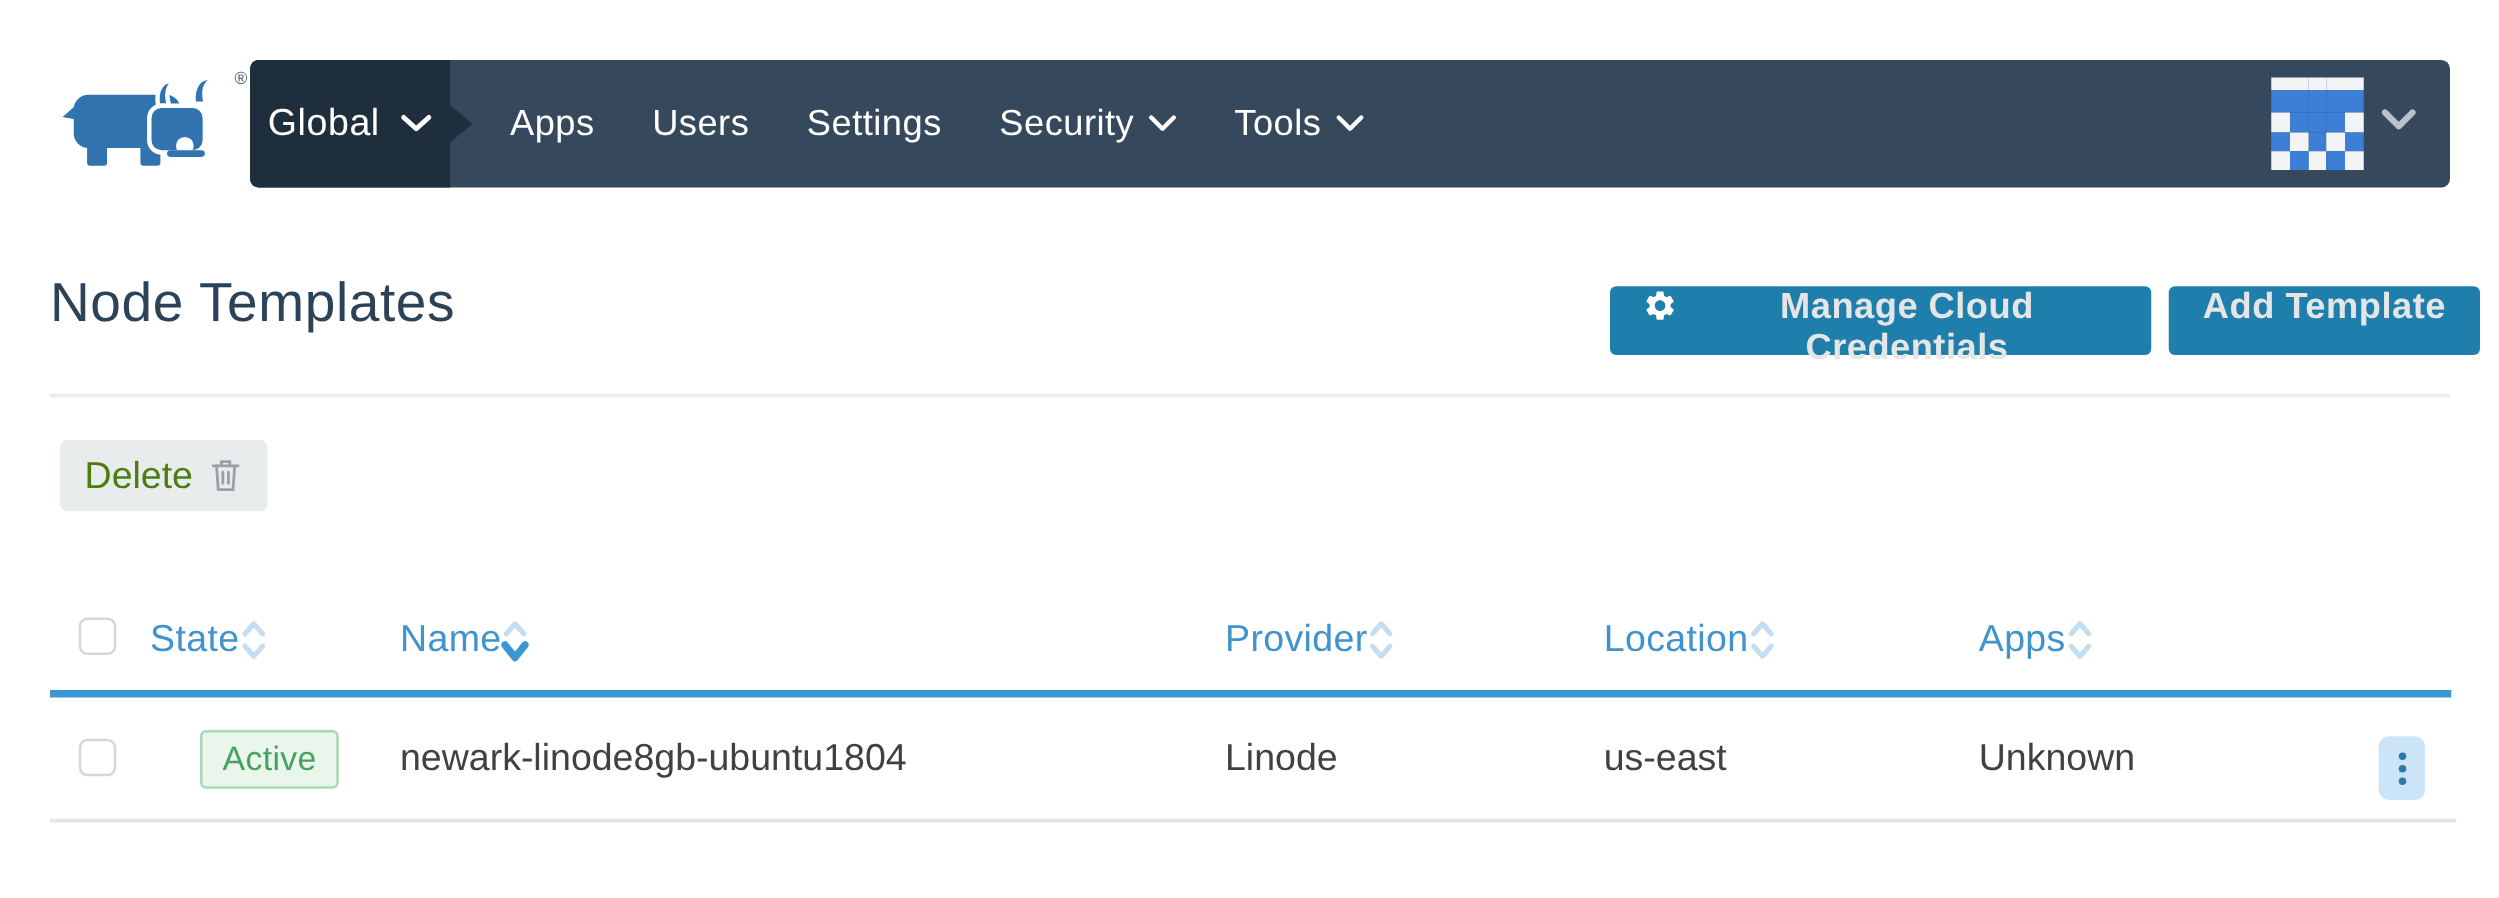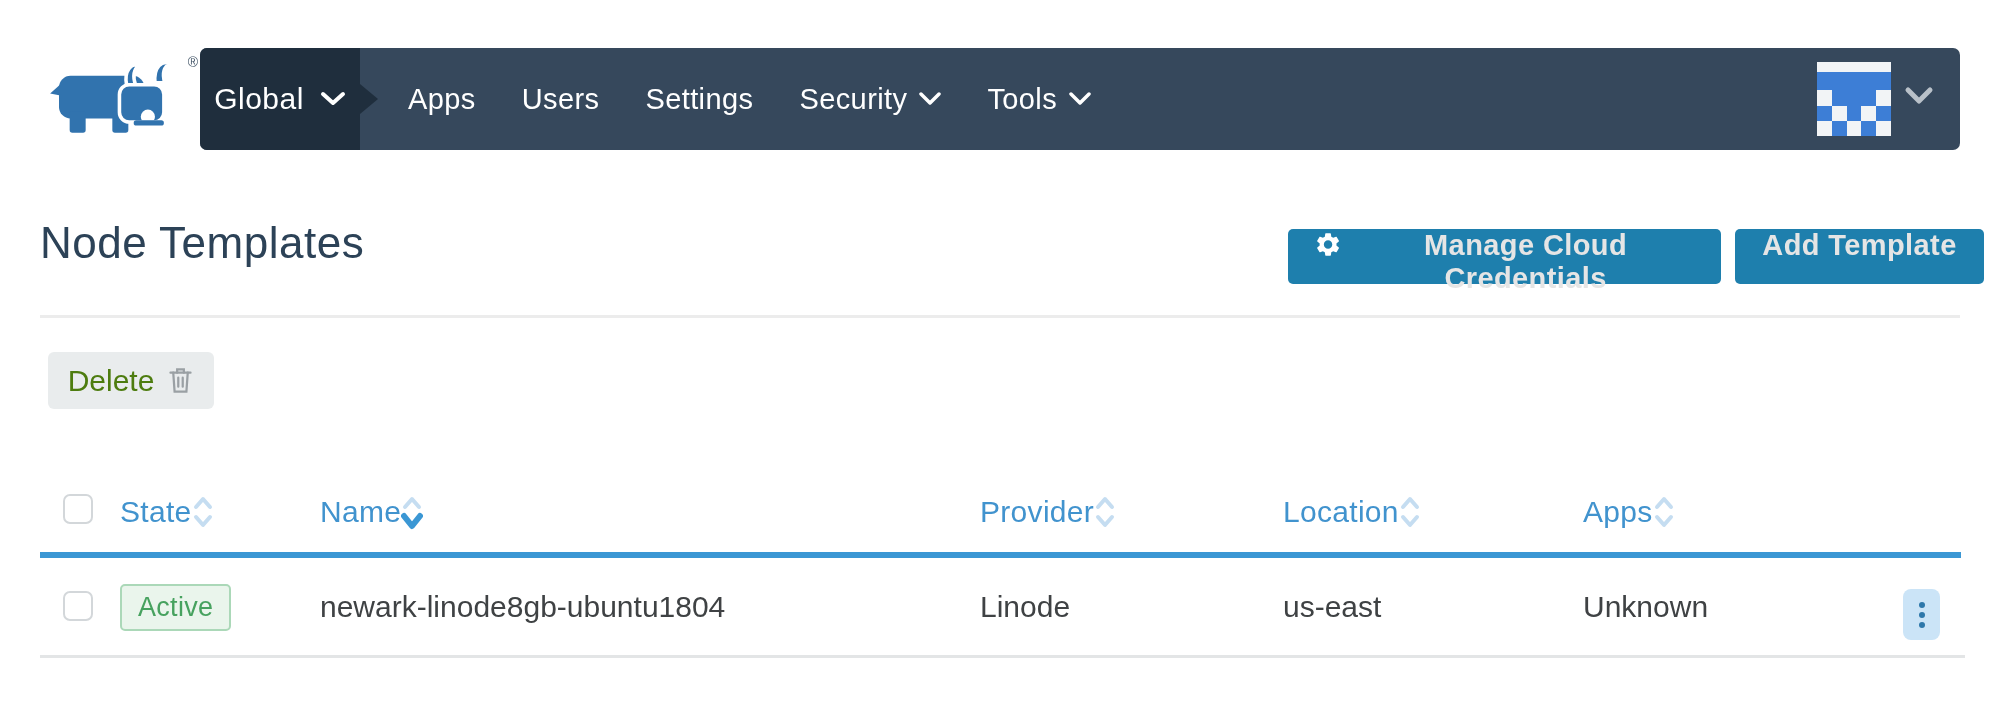--- a/index.html
+++ b/index.html
@@ -81,21 +81,21 @@
     background:#fff; cursor:pointer;
   }
   .thead .checkbox { position:absolute; left:63px; top:14px; }
   .header-rule { position:absolute; left:40px; top:552px; width:1921px; height:6px; background:#3b97d4; }
 
   .trow { position:absolute; left:0; top:558px; width:1999px; height:98px; }
   .trow .checkbox { position:absolute; left:63px; top:33px; }
   .td { position:absolute; top:0; height:98px; display:flex; align-items:center; font-size:30px; color:#3f4244; }
   .badge {
     font-size:27px; color:#47a25f; background:#eaf5ec; border:2px solid #abd8b8;
-    border-radius:5px; padding:6px 16px; letter-spacing:.3px;
+    border-radius:5px; padding:6px 16px; letter-spacing:.3px;margin-left:40px;
   }
   .kebab {
     position:absolute; left:1903px; top:31px; width:37px; height:51px;
     background:#cbe4f7; border:none; border-radius:8px; cursor:pointer;
     display:flex; align-items:center; justify-content:center;
   }
   .row-rule { position:absolute; left:40px; top:655px; width:1925px; height:3px; background:#e3e5e6; }
 </style>
 </head>
 <body>

